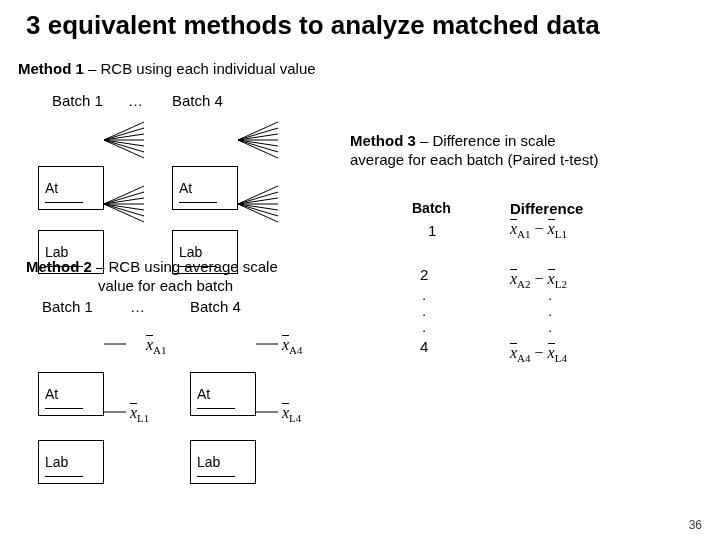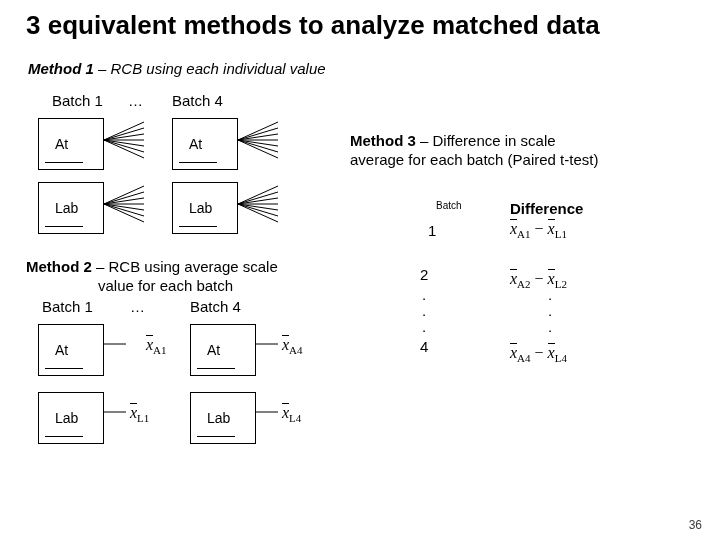--- a/index.html
+++ b/index.html
@@ -6,31 +6,32 @@
   body {
     width: 720px; height: 540px;
     font-family: Arial, Helvetica, sans-serif;
     background: #fff; color: #000;
     position: relative; overflow: hidden;
   }
   .title {
     font-size: 26px; font-weight: 700;
     padding: 10px 2px 6px 26px;
   }
-  .m1-line { font-size: 15px; padding-left: 28px; font-style: italic; }
+  .m1-line { font-size: 15px; padding-left: 18px; }
   .m2-line { font-size: 15px; }
   .m3-line { font-size: 15px; }
   .bold { font-weight: 700; }
   .batch-header { font-size: 15px; }
   .box {
     border: 1.5px solid #000;
-    width: 66px; height: 52px;
+    width: 66px; height: 44px;
     display: flex; align-items: center;
-    padding-left: 16px; font-size: 14px;
+    padding-left: 6px; font-size: 14px;
     position: absolute;
+    margin-top: 48px;
   }
   .underline {
     position: absolute; bottom: 6px; left: 6px; width: 38px;
     border-bottom: 1.5px solid #000;
   }
   .abs { position: absolute; }
   .formula {
     font-family: 'Times New Roman', serif;
     font-style: italic; font-size: 16px;
     white-space: nowrap;
@@ -161,21 +162,21 @@
 </div>
 <div class="abs formula" style="left:282px; top:404px;">
   <span class="bar"><span>x</span></span><span class="sub">L4</span>
 </div>
 
 <div class="abs m3-line" style="left:350px; top:132px;">
   <span class="bold">Method 3 </span><span>– Difference in scale</span>
 </div>
 <div class="abs m3-line" style="left:350px; top:151px;">average for each batch (Paired t-test)</div>
 
-<div class="abs" style="left:412px; top:200px; font-size:10px; font-weight:400;margin-left:24px;">Batch</div>
+<div class="abs" style="left:412px; top:200px; font-size:14px; font-weight:700;">Batch</div>
 <div class="abs" style="left:510px; top:200px; font-size:15px; font-weight:700;">Difference</div>
 
 <div class="abs" style="left:428px; top:222px; font-size:15px;">1</div>
 <div class="abs" style="left:420px; top:266px; font-size:15px;">2</div>
 <div class="abs" style="left:422px; top:286px; font-size:15px;">.</div>
 <div class="abs" style="left:422px; top:302px; font-size:15px;">.</div>
 <div class="abs" style="left:422px; top:318px; font-size:15px;">.</div>
 <div class="abs" style="left:420px; top:338px; font-size:15px;">4</div>
 
 <div class="abs formula" style="left:510px; top:220px;text-align:right;">

